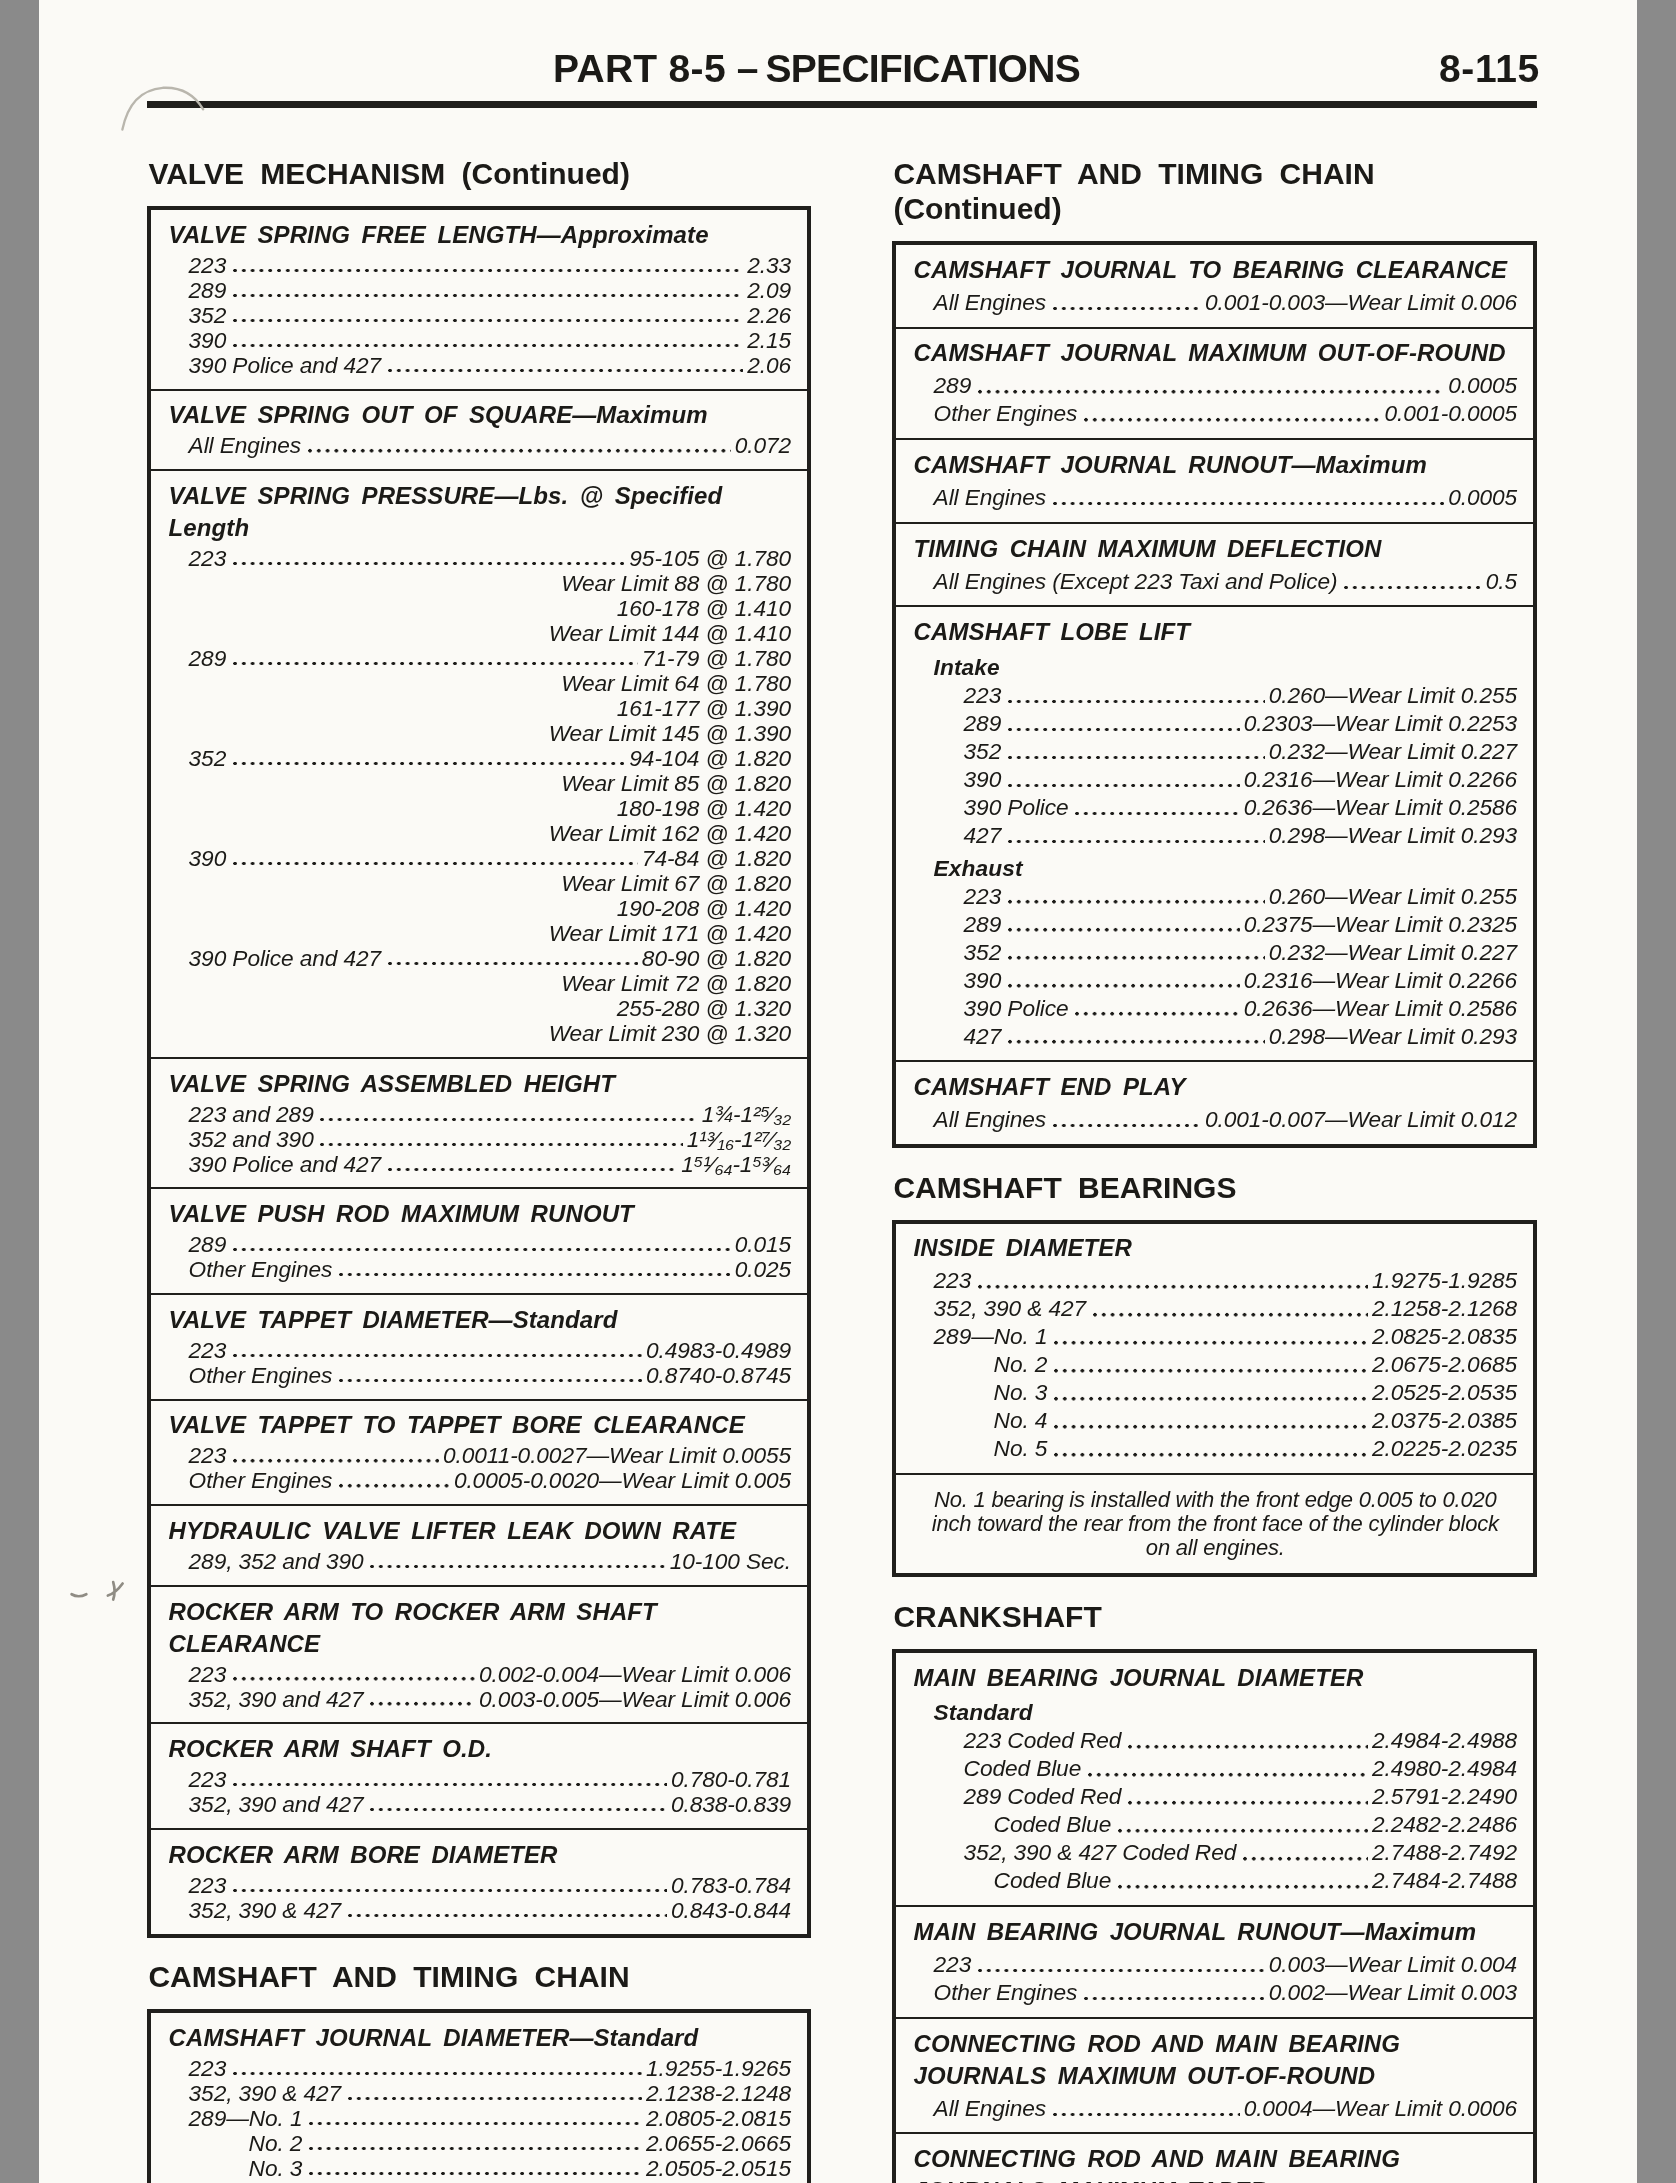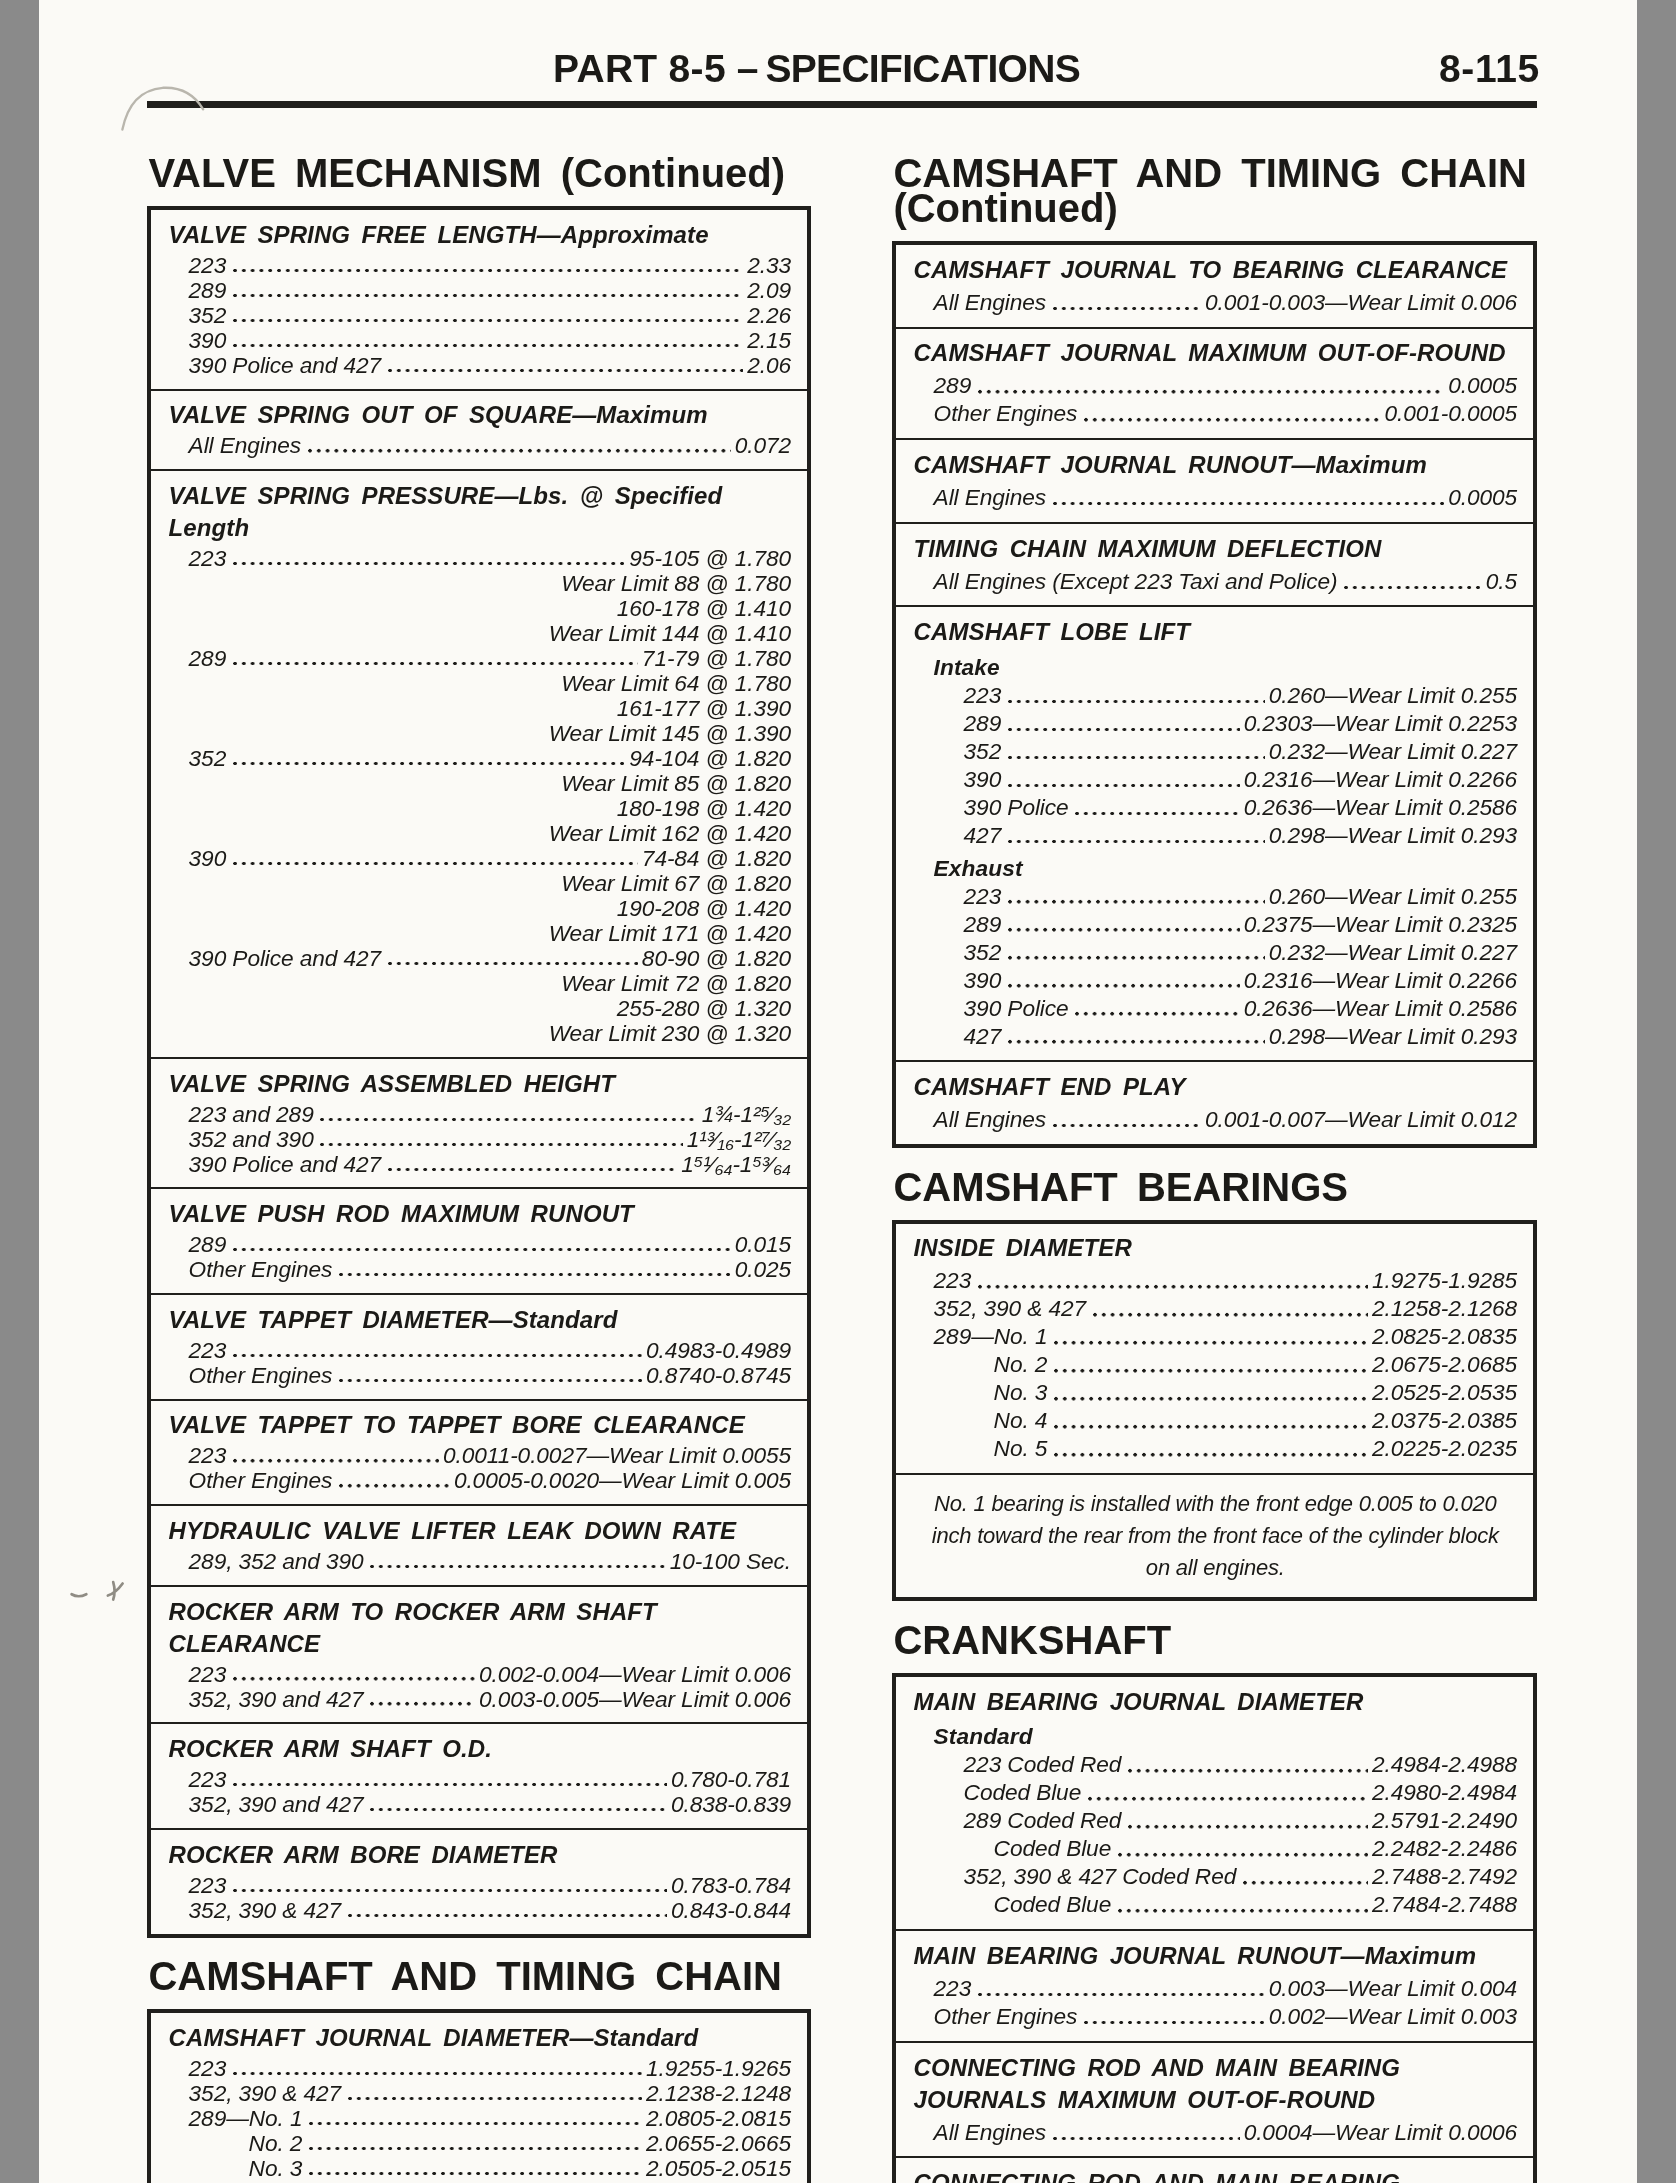--- a/index.html
+++ b/index.html
@@ -31,21 +31,21 @@
   
   .mark{position:absolute;pointer-events:none;}
   .mark-top{left:78px;top:81px;}
   .mark-left{left:27px;top:1562px;}
   
   .cols{position:absolute;left:108px;top:156px;width:1390px;height:2028px;}
   .col{position:absolute;top:0;}
   .col-left{left:0;width:664px;}
   .col-right{left:745px;width:645px;}
   .col-heading{
-    font-size:40px;font-weight:700;word-spacing:8px;letter-spacing:0;
+    font-size:30px;font-weight:700;word-spacing:8px;letter-spacing:0;
     margin:0 0 15px 1.4px;line-height:35px;
   }
   .col-heading + .stack{margin-top:0;font-style:italic;}
   .stack{border:4.7px solid var(--border);margin-bottom:21.6px;background:var(--paper);}
   .sec{padding:8.8px 16px 10.8px 17.6px;}
   .sec + .sec{border-top:2px solid var(--border);}
   .sec-title{
     margin:0 0 2px 0;font-size:24px;font-weight:700;word-spacing:4.7px;
     letter-spacing:0.1px;line-height:32px;
   }
@@ -56,21 +56,21 @@
   .leader{
     flex:1 1 auto;min-width:16px;height:5.4px;align-self:flex-end;
     margin:0 4px 4.7px 6.8px;
     background:radial-gradient(circle at 2px 2.7px, var(--ink) 1.6px, transparent 2px) left bottom / 8.8px 5.4px repeat-x;
   }
   .val{white-space:nowrap;text-align:right;}
   .row.cont{justify-content:flex-end;}
   .row.subrow{margin-top:4.7px;}
   .sublbl{font-weight:700;padding-left:20px;letter-spacing:0.1px;}
   .note{
-    font-size:22px;line-height:32px;text-align:center;
+    font-size:22px;line-height:24px;text-align:center;
     padding:4px 9.5px 2.7px;letter-spacing:-0.2px;
   }
 </style>
 </head>
 <body>
 
 <div class="page" style="--paper: #fbfaf6; --ink: #1b1a17; --border: #201f1c;">
 
   <div class="header">
     <div class="header-title"><span>PART 8-5</span><span class="hdash">–</span><span class="hspec">SPECIFICATIONS</span></div>

